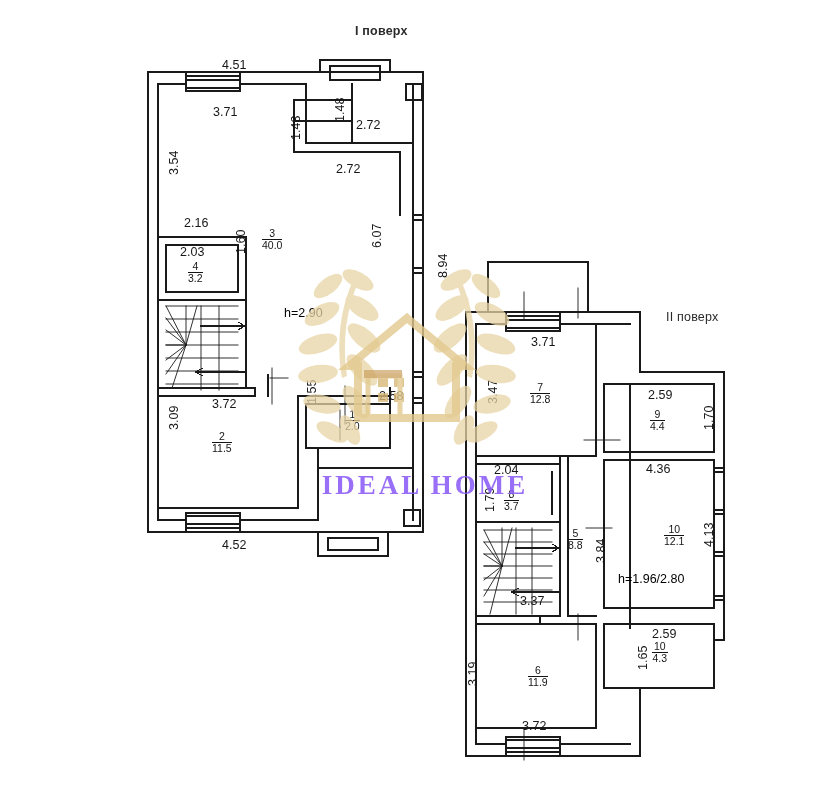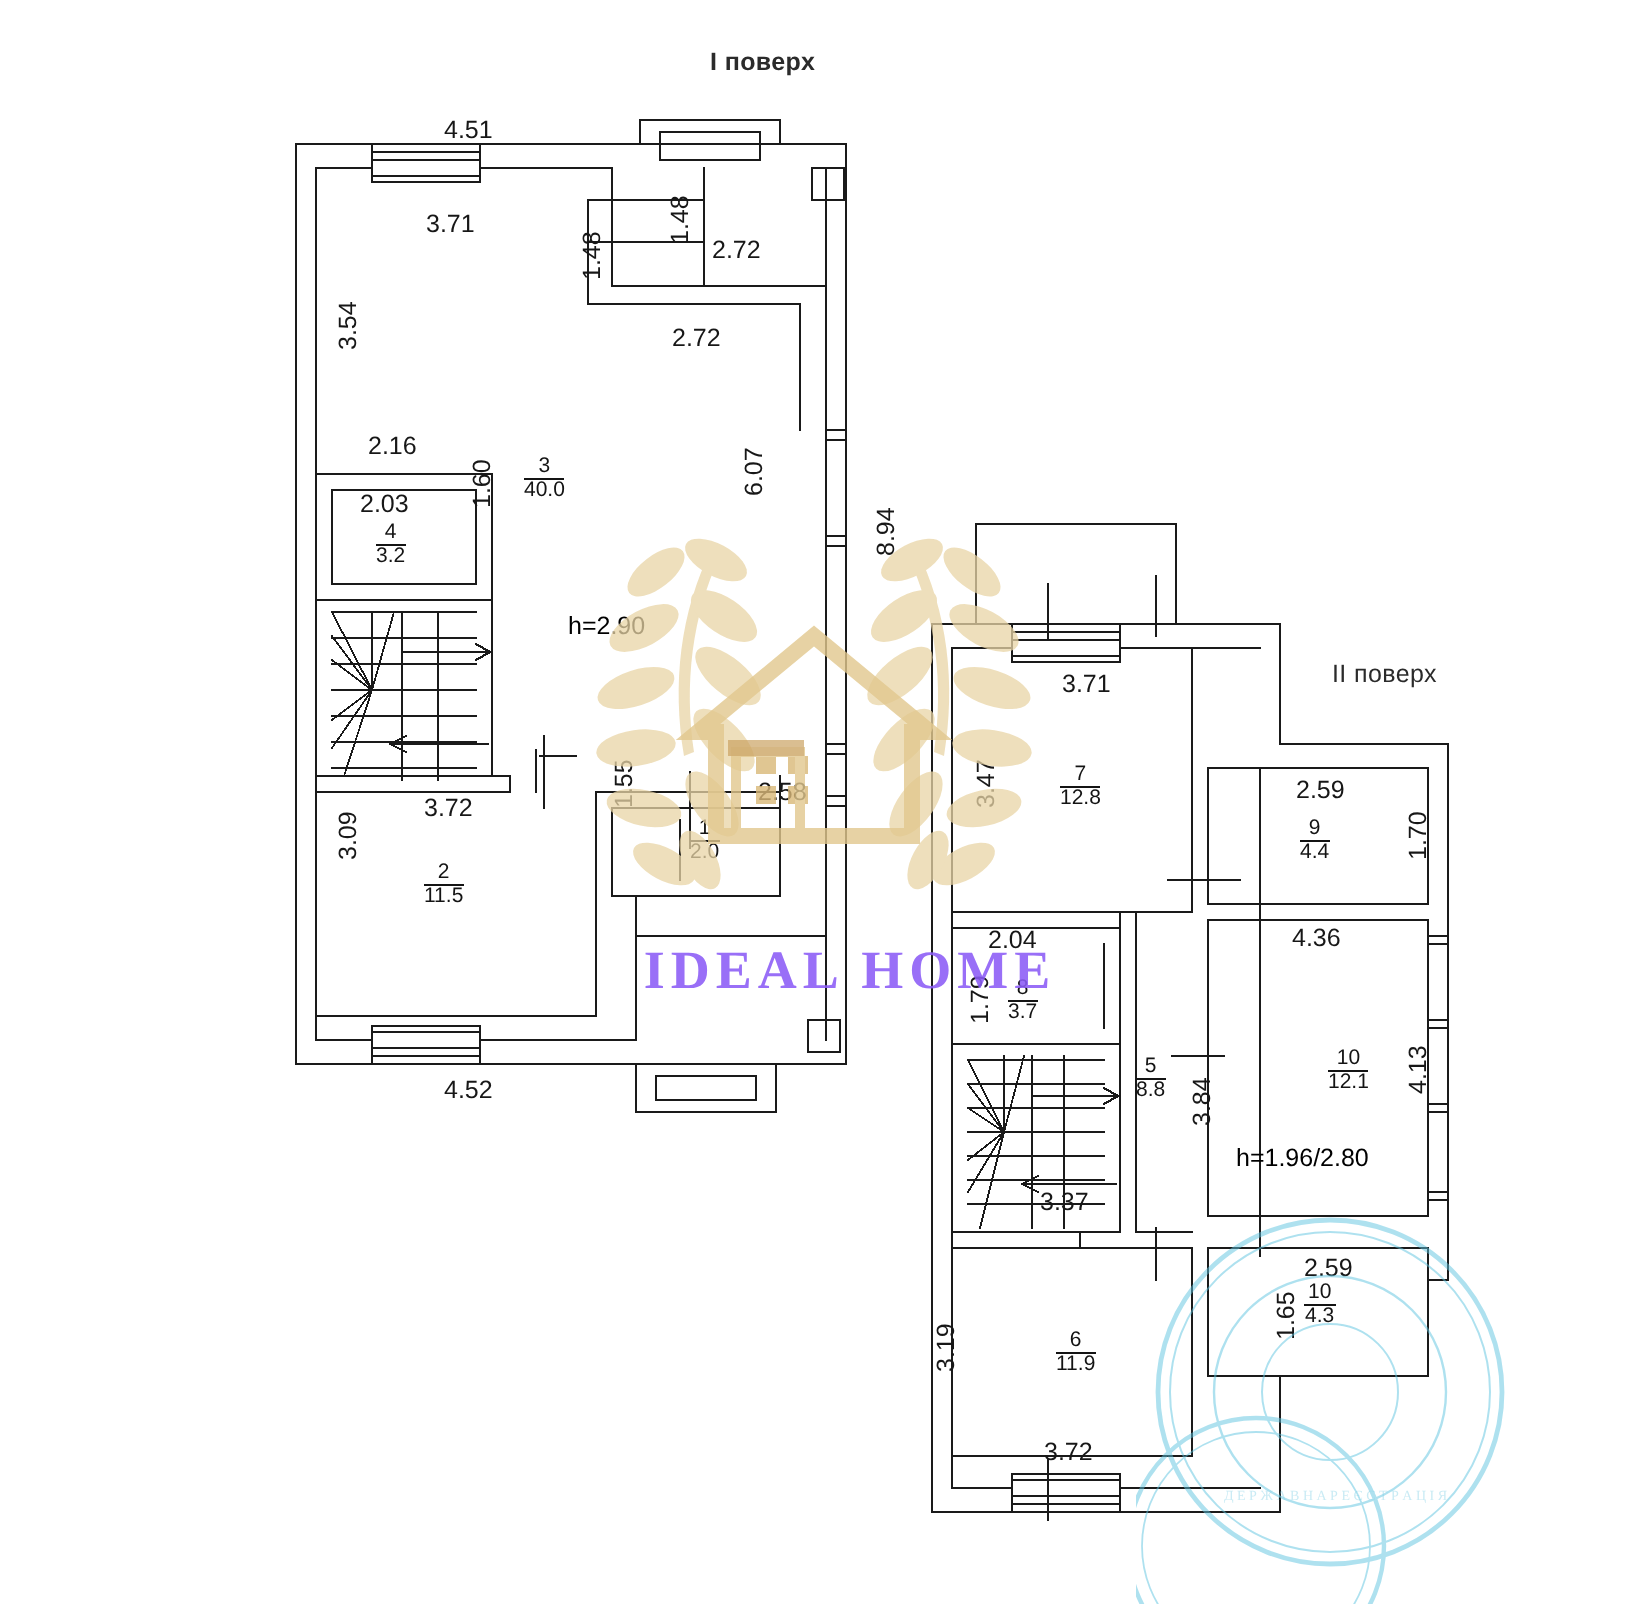--- a/index.html
+++ b/index.html
@@ -31,21 +31,21 @@
   }
   .floor-title {
     position: absolute;
     font-size: 12.5px;
     font-family: "Liberation Sans", sans-serif;
     color: #2b2b2b;
     white-space: nowrap;
     letter-spacing: 0.2px;
   }
   #title-floor1 { left: 355px; top: 24px; font-weight: bold; }
-  #title-floor2 { left: 666px; top: 330px; }
+  #title-floor2 { left: 666px; top: 310px; }
 
   .dim {
     position: absolute;
     font-size: 12.5px;
     font-family: "Liberation Sans", sans-serif;
     color: #171717;
     white-space: nowrap;
     transform-origin: 0 0;
   }
   .dim.vert {
@@ -515,29 +515,14 @@
         <rect x="112" y="120" width="10" height="9" fill="#d9b878"></rect>
         <rect x="96" y="135" width="10" height="9" fill="#d9b878"></rect>
         <rect x="112" y="135" width="10" height="9" fill="#d9b878"></rect>
         <path d="M86 118 L118 118 L118 160 L86 160 Z" fill="none" stroke="#e2c88e" stroke-width="5"></path>
         <path d="M82 112 L120 112 L120 120 L82 120 Z" fill="#c9a05e" opacity="0.85"></path>
       </g>
     </svg>
   </div>
   <div id="wm-text">IDEAL HOME</div>
 
-  <div id="stamp">
-    <svg viewBox="0 0 195 195">
-      <g fill="none" stroke="#5fc4e0" opacity="0.5">
-        <circle cx="97" cy="88" r="86" stroke-width="2.4"></circle>
-        <circle cx="97" cy="88" r="80" stroke-width="1"></circle>
-        <circle cx="97" cy="88" r="58" stroke-width="1.2"></circle>
-        <circle cx="97" cy="88" r="34" stroke-width="1"></circle>
-        <circle cx="60" cy="165" r="64" stroke-width="2.2"></circle>
-        <circle cx="60" cy="165" r="57" stroke-width="0.9"></circle>
-      </g>
-      <g fill="#8ad3e8" opacity="0.45" font-family="Liberation Serif, serif" font-size="7">
-        <text x="44" y="142">Д Е Р Ж А В Н А   Р Е Є С Т Р А Ц І Я</text>
-      </g>
-    </svg>
-  </div>
 
 </div>
 
 </body></html>

